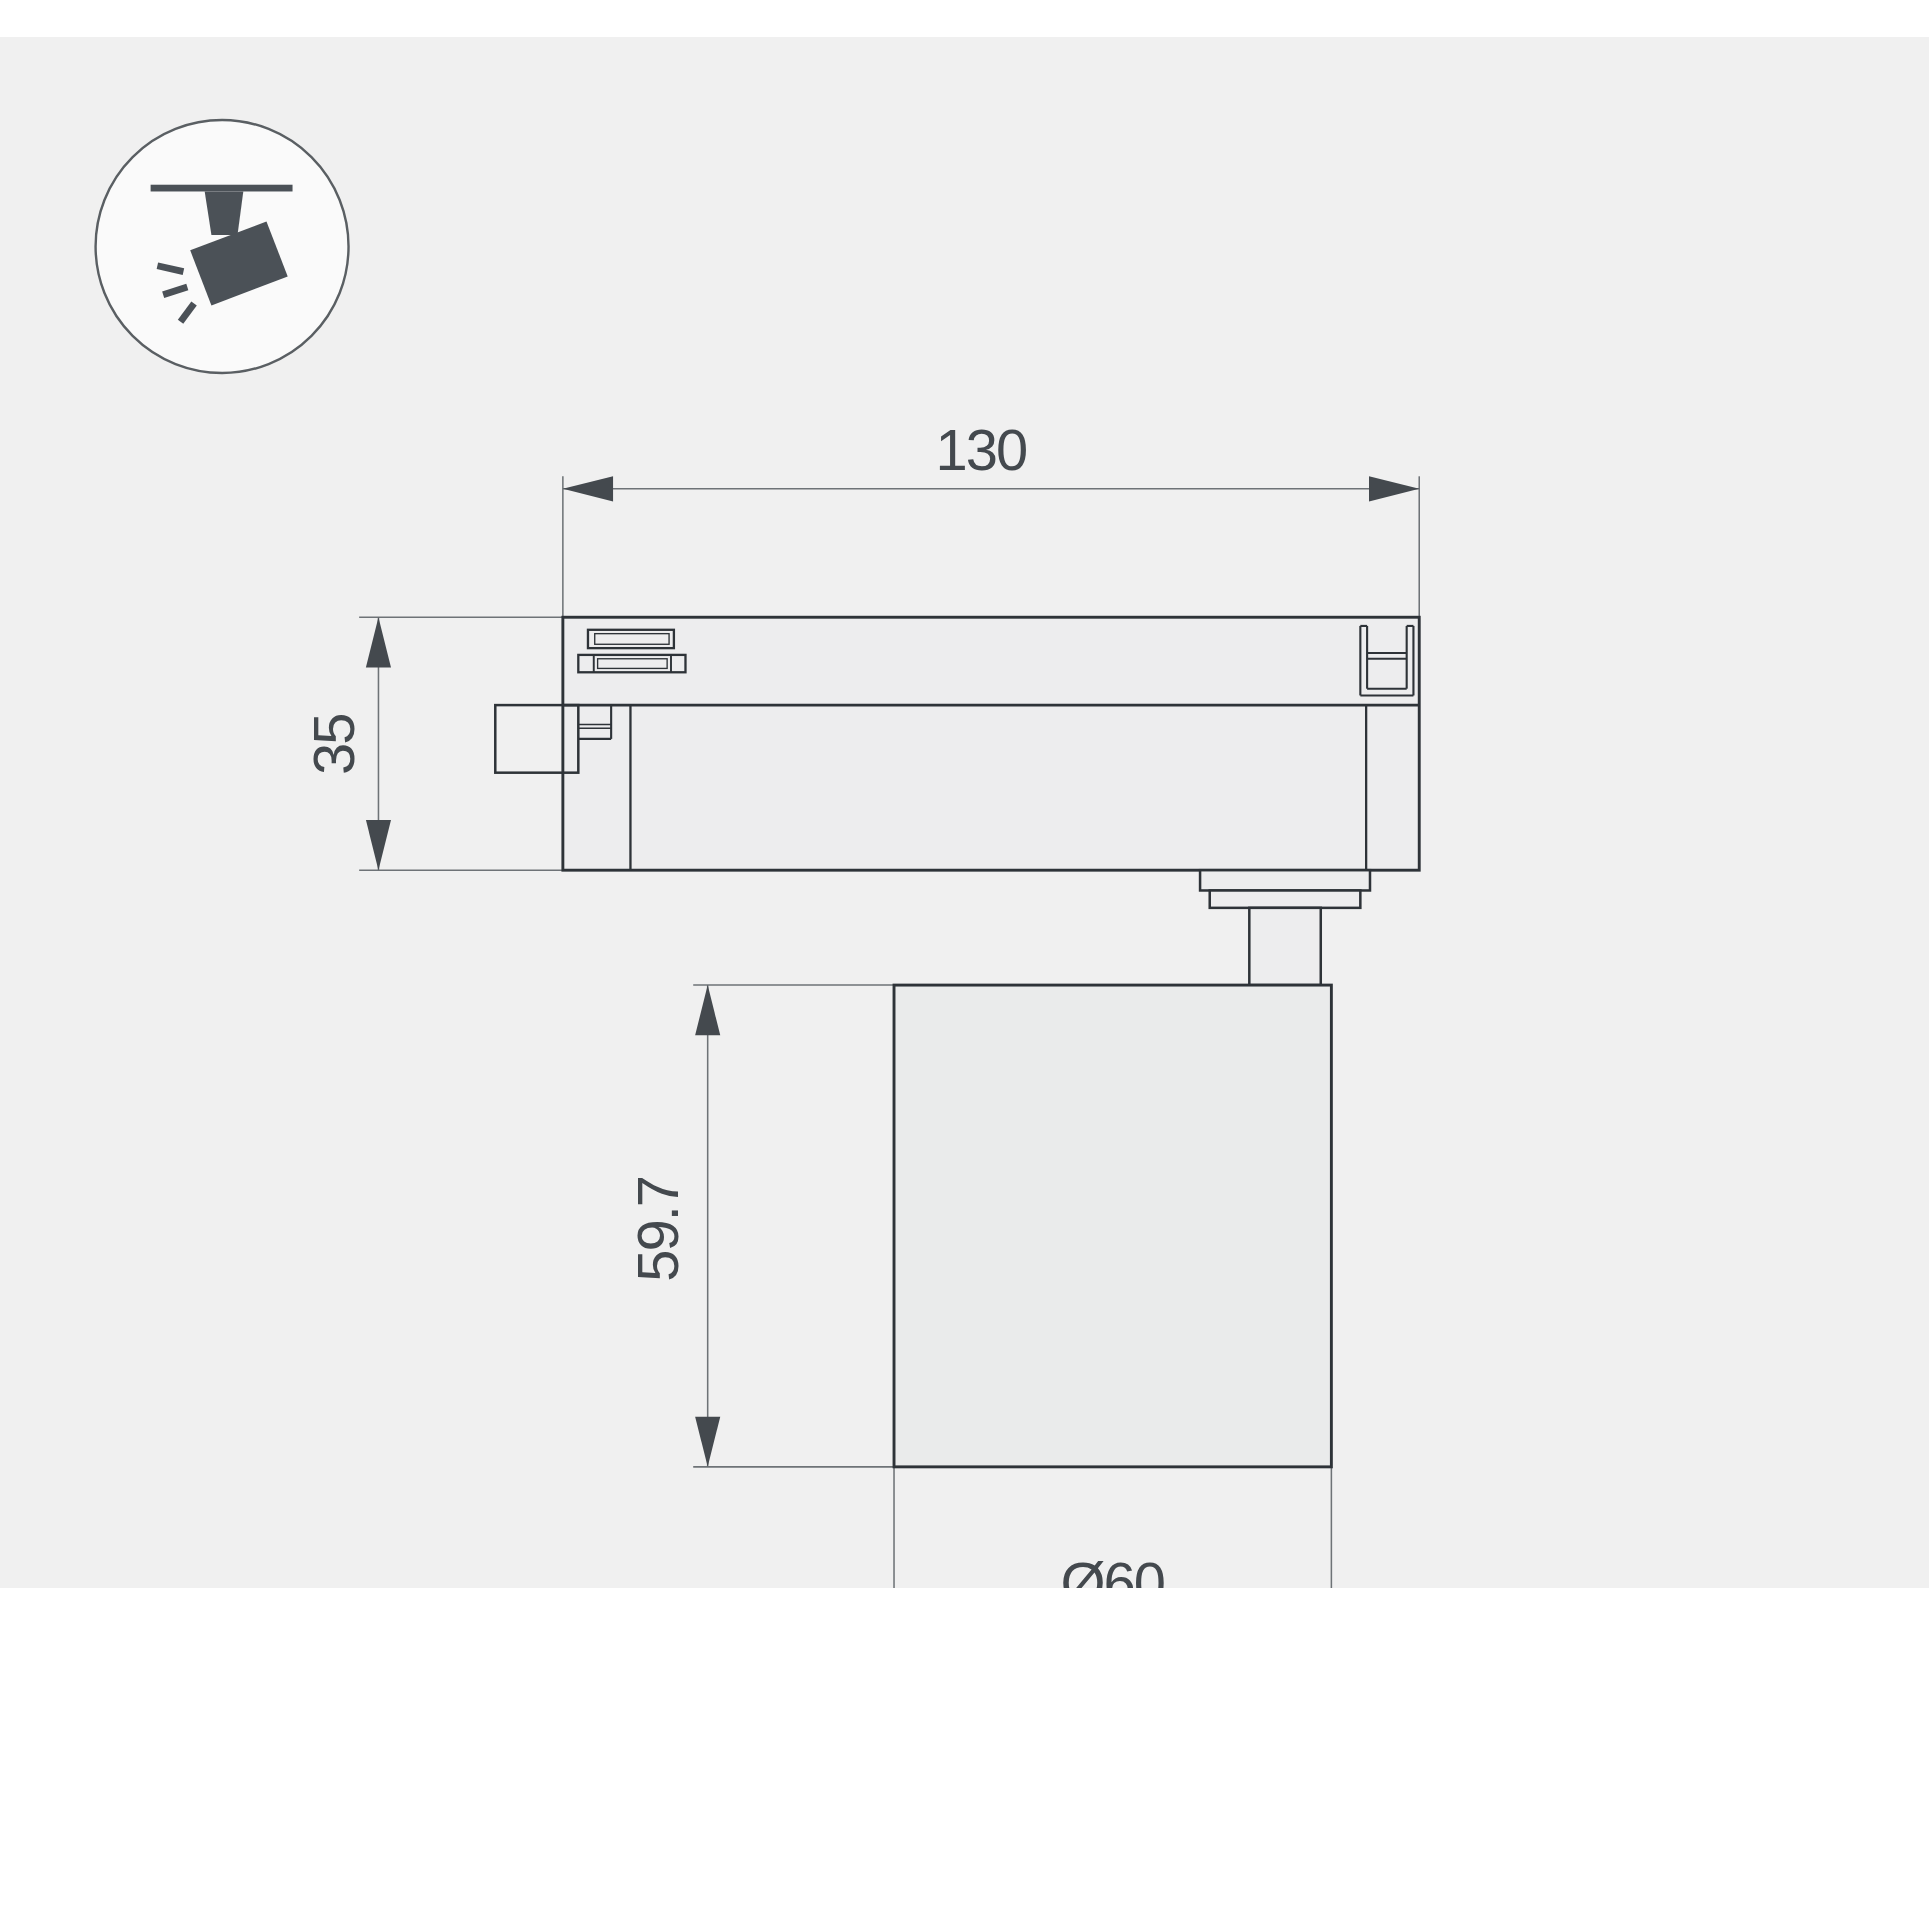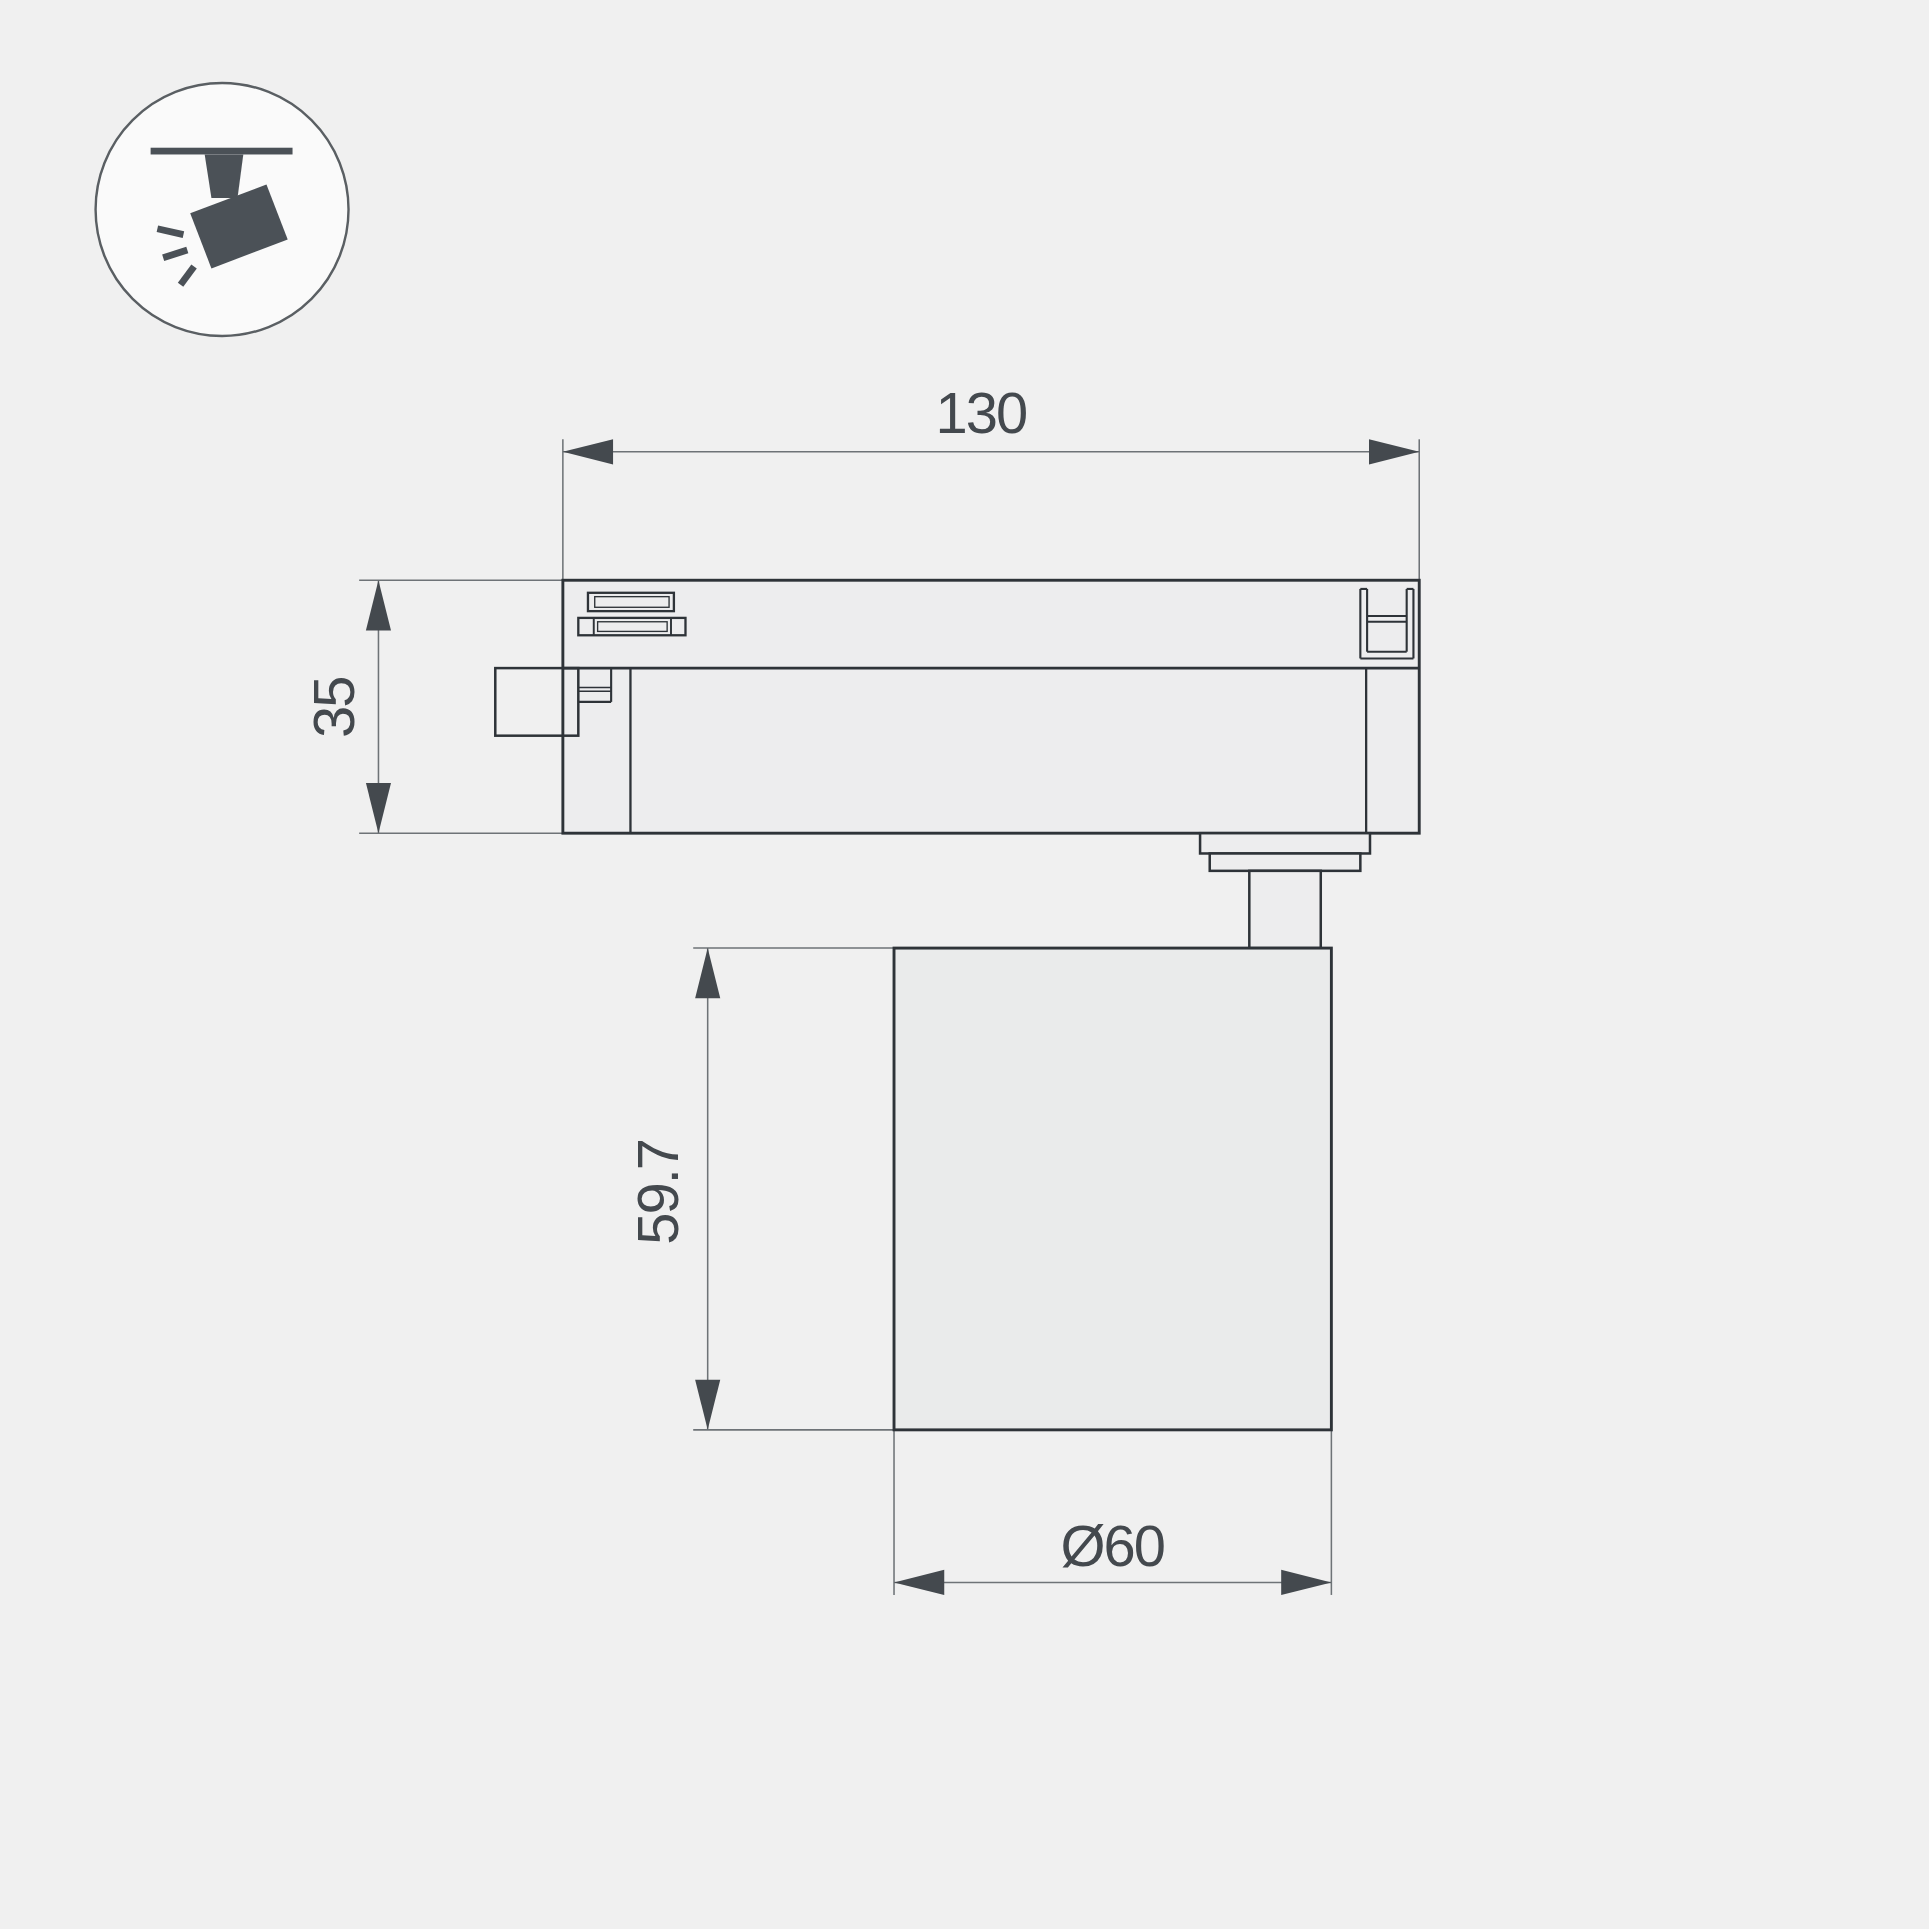--- a/index.html
+++ b/index.html
@@ -2,24 +2,25 @@
 <html><head>
 <meta charset="utf-8">
 <style>
   html, body {
     margin: 0;
     padding: 0;
   }
   .canvas {
     position: relative;
     width: 1929px;
-    height: 1929px;
+    height: 1551px;
     background: #f0f0f0;
     font-family: "Liberation Sans", "DejaVu Sans", sans-serif;
     overflow: hidden;
+    margin-top: 37px;
   }
   svg { display: block; }
   .dim-text {
     font-family: "Liberation Sans", "DejaVu Sans", sans-serif;
     font-size: 60px;
     letter-spacing: -2px;
     fill: #44494e;
   }
 </style>
 </head>

